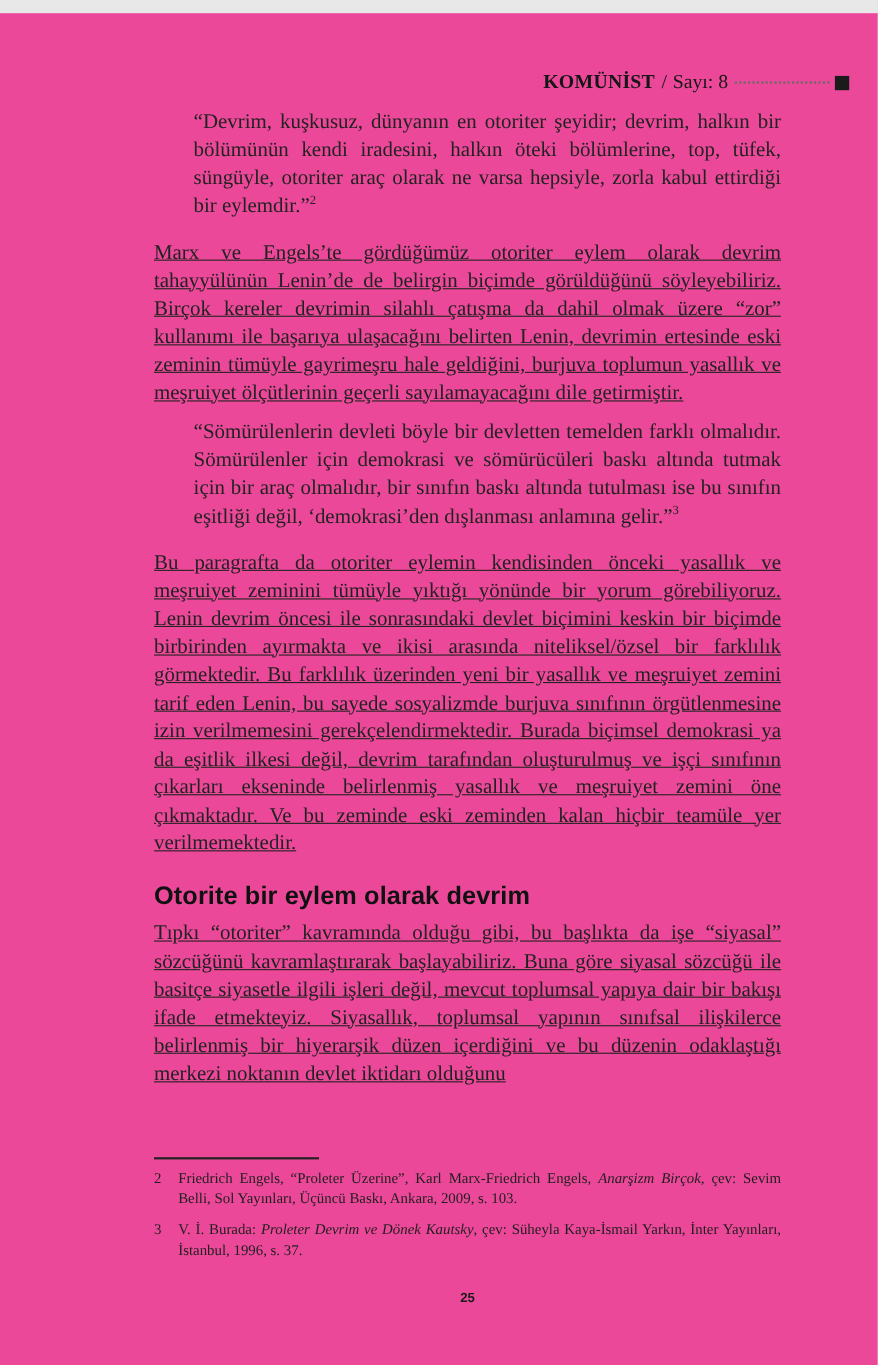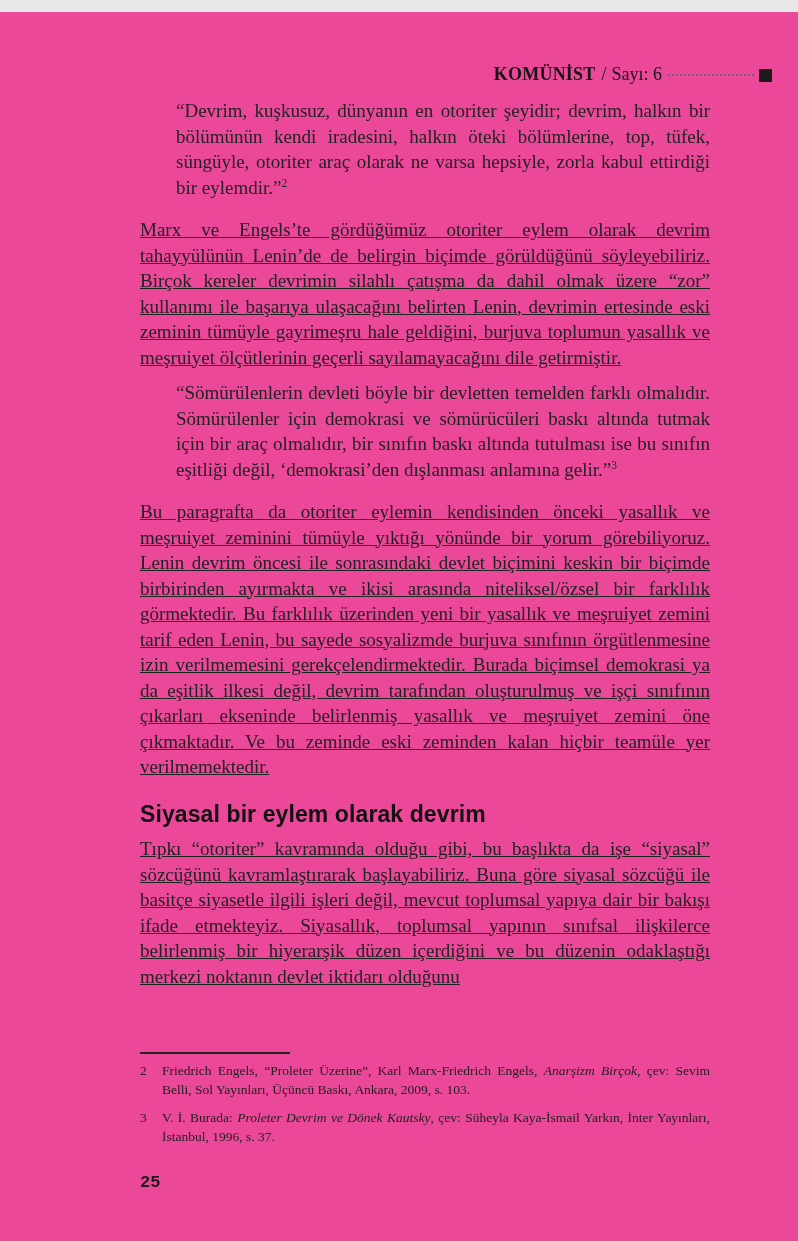--- a/index.html
+++ b/index.html
@@ -102,51 +102,51 @@
   .fn-num { flex: 0 0 22px; }
   .fn-text { flex: 1; text-align: justify; }
   .fn-text em { font-style: italic; }
 
   
   .page-number {
     position: absolute;
     top: 1161px;
     left: 140px;
     width: 570px;
-    text-align: left;
-    font-family: Liberation Mono, monospace;
+    text-align: center;
+    font-family: Liberation Sans, sans-serif;
     font-weight: bold;
-    font-size: 17px;
+    font-size: 12px;
     color: #1b1b1b;
   }
 </style>
 </head>
 <body>
 
 <div class="page">
 
   <header class="running-head">
     <span class="rh-journal">KOMÜNİST</span>
     <span class="rh-slash">/</span>
-    <span class="rh-issue">Sayı: 6</span>
+    <span class="rh-issue">Sayı: 8</span>
     <span class="rh-leader"></span>
     <span class="rh-square"></span>
   </header>
 
   <main class="text-col">
 
     <blockquote><span>“Devrim, kuşkusuz, dünyanın en otoriter şeyidir; devrim, halkın bir bölümünün kendi iradesini, halkın öteki bölümlerine, top, tüfek, süngüyle, otoriter araç olarak ne varsa hepsiyle, zorla kabul ettirdiği bir eylemdir.”</span><sup class="fn-ref">2</sup></blockquote>
 
     <p class="tight">Marx ve Engels’te gördüğümüz otoriter eylem olarak devrim tahayyülünün Lenin’de de belirgin biçimde görüldüğünü söyleyebiliriz. Birçok kereler devrimin silahlı çatışma da dahil olmak üzere “zor” kullanımı ile başarıya ulaşacağını belirten Lenin, devrimin ertesinde eski zeminin tümüyle gayrimeşru hale geldiğini, burjuva toplumun yasallık ve meşruiyet ölçütlerinin geçerli sayılamayacağını dile getirmiştir.</p>
 
     <blockquote><span>“Sömürülenlerin devleti böyle bir devletten temelden farklı olmalıdır. Sömürülenler için demokrasi ve sömürücüleri baskı altında tutmak için bir araç olmalıdır, bir sınıfın baskı altında tutulması ise bu sınıfın eşitliği değil, ‘demokrasi’den dışlanması anlamına gelir.”</span><sup class="fn-ref">3</sup></blockquote>
 
     <p>Bu paragrafta da otoriter eylemin kendisinden önceki yasallık ve meşruiyet zeminini tümüyle yıktığı yönünde bir yorum görebiliyoruz. Lenin devrim öncesi ile sonrasındaki devlet biçimini keskin bir biçimde birbirinden ayırmakta ve ikisi arasında niteliksel/özsel bir farklılık görmektedir. Bu farklılık üzerinden yeni bir yasallık ve meşruiyet zemini tarif eden Lenin, bu sayede sosyalizmde burjuva sınıfının örgütlenmesine izin verilmemesini gerekçelendirmektedir. Burada biçimsel demokrasi ya da eşitlik ilkesi değil, devrim tarafından oluşturulmuş ve işçi sınıfının çıkarları ekseninde belirlenmiş yasallık ve meşruiyet zemini öne çıkmaktadır. Ve bu zeminde eski zeminden kalan hiçbir teamüle yer verilmemektedir.</p>
 
-    <h2 class="section-heading">Siyasal bir eylem olarak devrim</h2>
+    <h2 class="section-heading">Otorite bir eylem olarak devrim</h2>
 
     <p>Tıpkı “otoriter” kavramında olduğu gibi, bu başlıkta da işe “siyasal” sözcüğünü kavramlaştırarak başlayabiliriz. Buna göre siyasal sözcüğü ile basitçe siyasetle ilgili işleri değil, mevcut toplumsal yapıya dair bir bakışı ifade etmekteyiz. Siyasallık, toplumsal yapının sınıfsal ilişkilerce belirlenmiş bir hiyerarşik düzen içerdiğini ve bu düzenin odaklaştığı merkezi noktanın devlet iktidarı olduğunu</p>
 
   </main>
 
   <footer class="footnotes">
     <div class="fn-rule"></div>
 
     <div class="footnote">
       <span class="fn-num">2</span>

